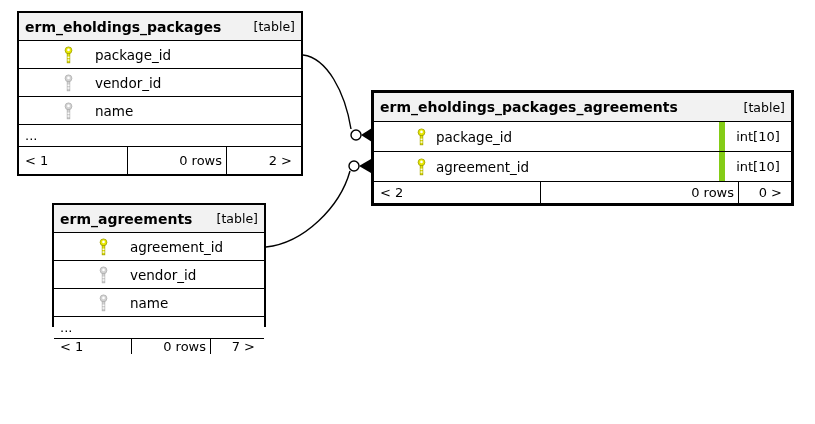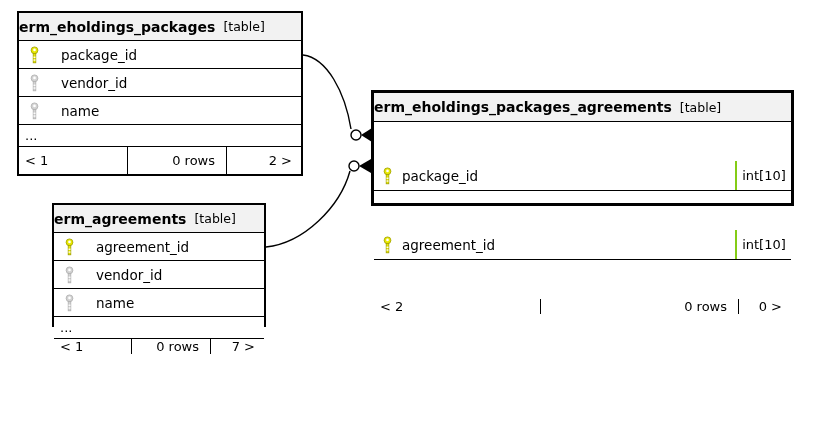--- a/index.html
+++ b/index.html
@@ -8,51 +8,51 @@
     position:relative; width:815px; height:424px; background:#ffffff;
     font-family:"DejaVu Sans","Liberation Sans",sans-serif; color:#000;
     overflow:hidden;
   }
   #wires { position:absolute; left:0; top:0; z-index:0; }
 
   .etable {
     position:absolute; z-index:1; background:#ffffff;
     border:2px solid #000; display:flex; flex-direction:column;
   }
-  .etable.focus { border-width:3px;gap:39px; }
+  .etable.focus { border-width:3px; }
 
   .ehead {
     background:#f2f2f2; border-bottom:1px solid #000;
-    display:flex; align-items:center; 
-    padding:0 0; flex:none;
+    display:flex; align-items:center; justify-content:space-between;
+    padding:0 6px; flex:none;
   }
   .tname { font-weight:bold; font-size:14px; white-space:nowrap; }
   .tkind { font-weight:normal; font-size:12.5px; white-space:nowrap; margin-left:8px; }
 
   .erow {
     border-bottom:1px solid #000; display:flex; align-items:center;
-    background:#fff; flex:none;
+    background:#fff; flex:none;padding-left:34px;
   }
   .keyicon { flex:none; width:9px; height:18px; margin-left:11px; display:flex; }
   .keyicon svg { display:block; }
   .cname { font-size:13.5px; white-space:nowrap; }
   .t1 .cname, .t3 .cname { margin-left:22px; }
   .t2 .keyicon { margin-left:9px; }
   .t2 .cname { margin-left:10px; }
   .ctype {
-    margin-left:auto; flex:none; width:56px; align-self:stretch;
-    border-left:2px solid #84cc16; display:flex; align-items:center; justify-content:center;
+    margin-left:auto; flex:none; width:72px; align-self:stretch;
+    border-left:6px solid #84cc16; display:flex; align-items:center; justify-content:center;
     font-size:13px; white-space:nowrap;
   }
   .erow.dots { padding-left:6px; font-size:13px; }
 
   .efoot { display:flex; flex:1; align-items:stretch; }
   .fc { display:flex; align-items:center; font-size:13px; white-space:nowrap; }
   .fc1 { border-right:1px solid #000; padding-left:6px; justify-content:flex-start; }
-  .fc2 { border-right:1px solid #000; padding-right:11px; justify-content:flex-end; }
+  .fc2 { border-right:1px solid #000; padding-right:4px; justify-content:flex-end; }
   .fc3 { flex:1; padding-right:9px; justify-content:flex-end; }
 
   
   .t1 { left:17px; top:11px; width:286px; height:165px; }
   .t1 .ehead { height:28px; } .t1 .erow { height:28px; } .t1 .erow.dots { height:22px; }
   .t1 .fc1 { width:109px; } .t1 .fc2 { width:99px; }
 
   .t2 { left:371px; top:90px; width:423px; height:116px; }
   .t2 .ehead { height:29px; } .t2 .erow { height:30px; }
   .t2 .fc1 { width:167px; } .t2 .fc2 { width:198px; }

